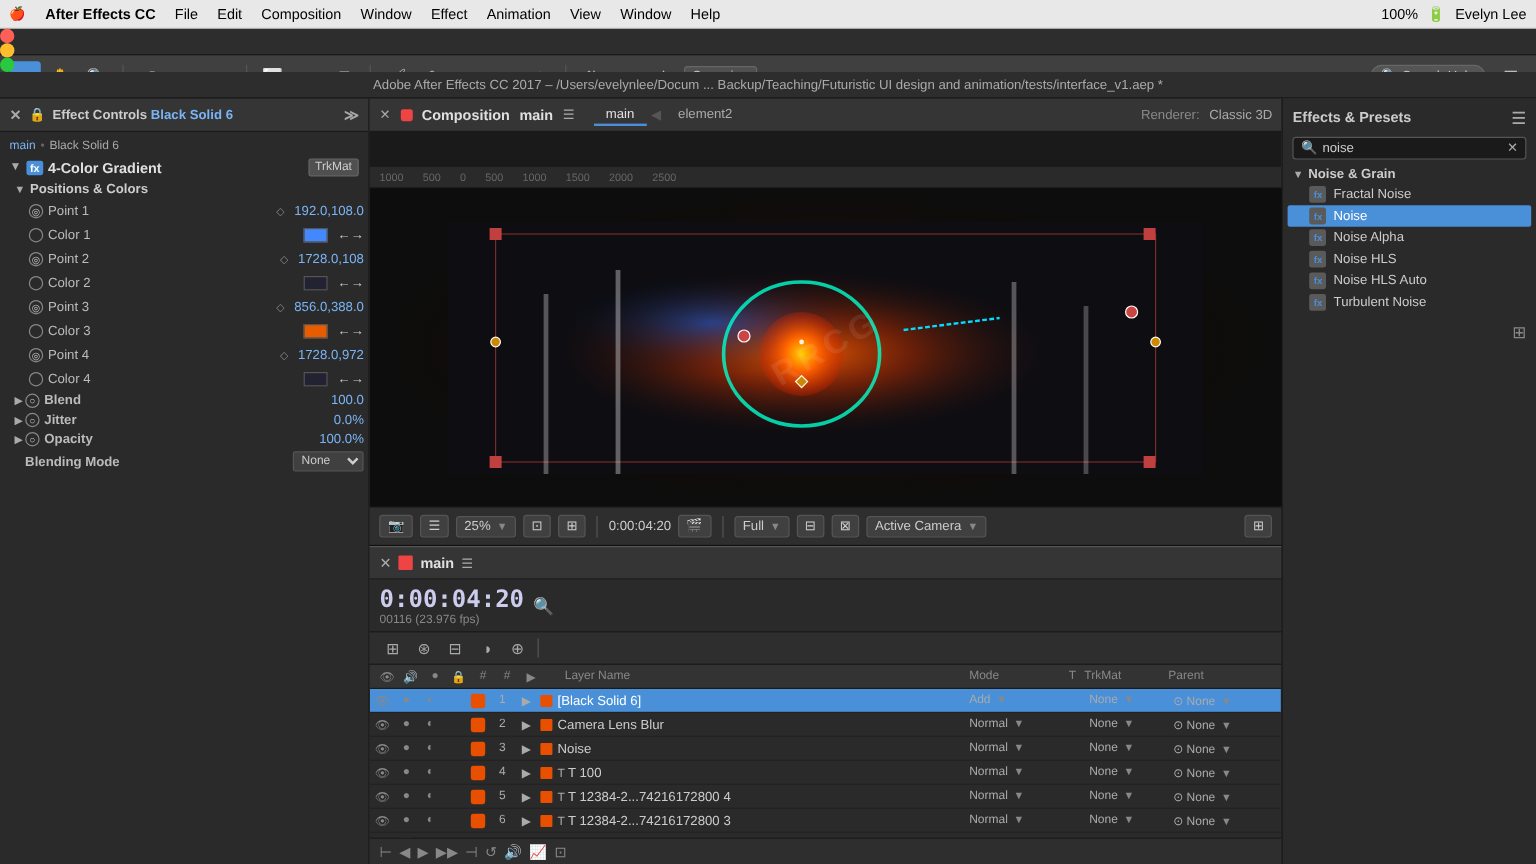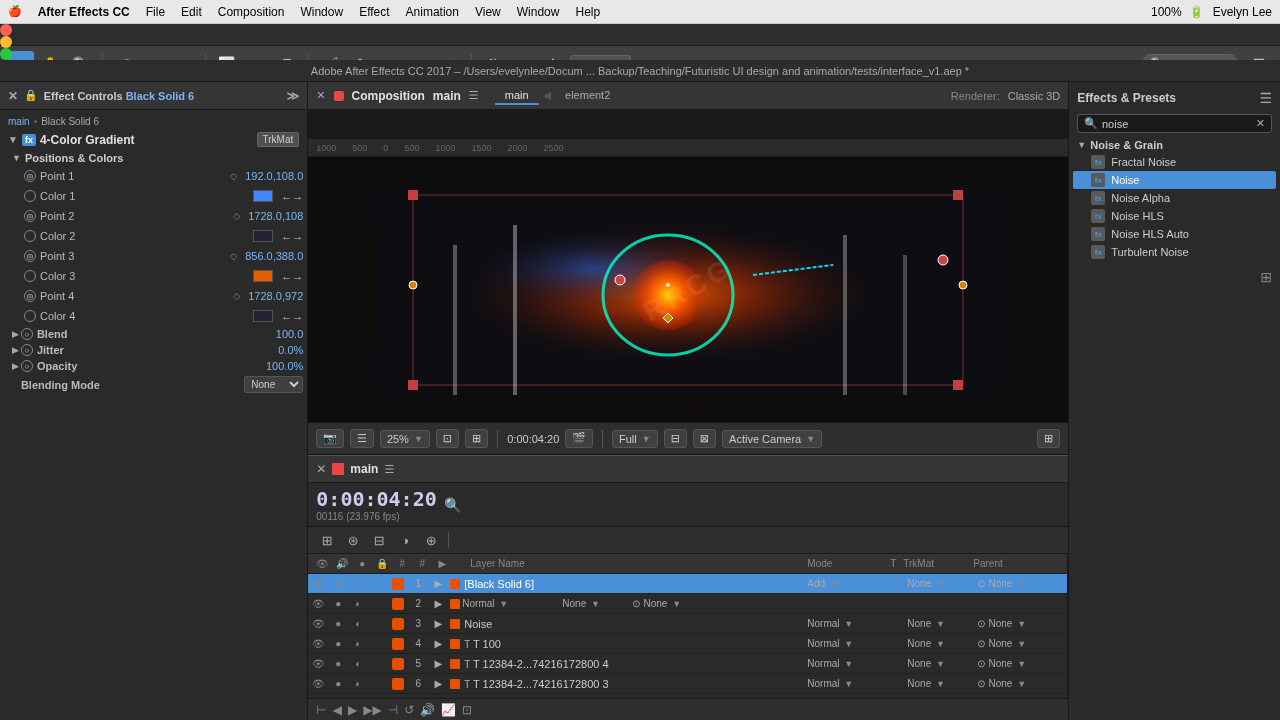--- a/index.html
+++ b/index.html
@@ -565,20 +565,21 @@
     <div class="layer-eye">👁</div>
     <div class="layer-audio">●</div>
     <div class="layer-solo">◐</div>
     <div class="layer-lock"> </div>
     <div class="layer-label-color">
       <div style="width:12px;height:12px;background:#e85000;border-radius:2px;margin:auto;"></div>
     </div>
     <div class="layer-num">2</div>
     <div class="layer-expand">▶</div>
     <div class="layer-color-swatch" style="background:#e85000;"></div>
+    <div class="layer-name">Camera Lens Blur</div>
     <div class="layer-mode">Normal <span class="dropdown-arrow">▼</span></div>
     <div class="layer-t"></div>
     <div class="layer-trkmat">None <span class="dropdown-arrow">▼</span></div>
     <div class="layer-parent">⊙ None <span class="dropdown-arrow">▼</span></div>
   </div>
               <div class="layer-row">
     <div class="layer-eye">👁</div>
     <div class="layer-audio">●</div>
     <div class="layer-solo">◐</div>
     <div class="layer-lock"> </div>

